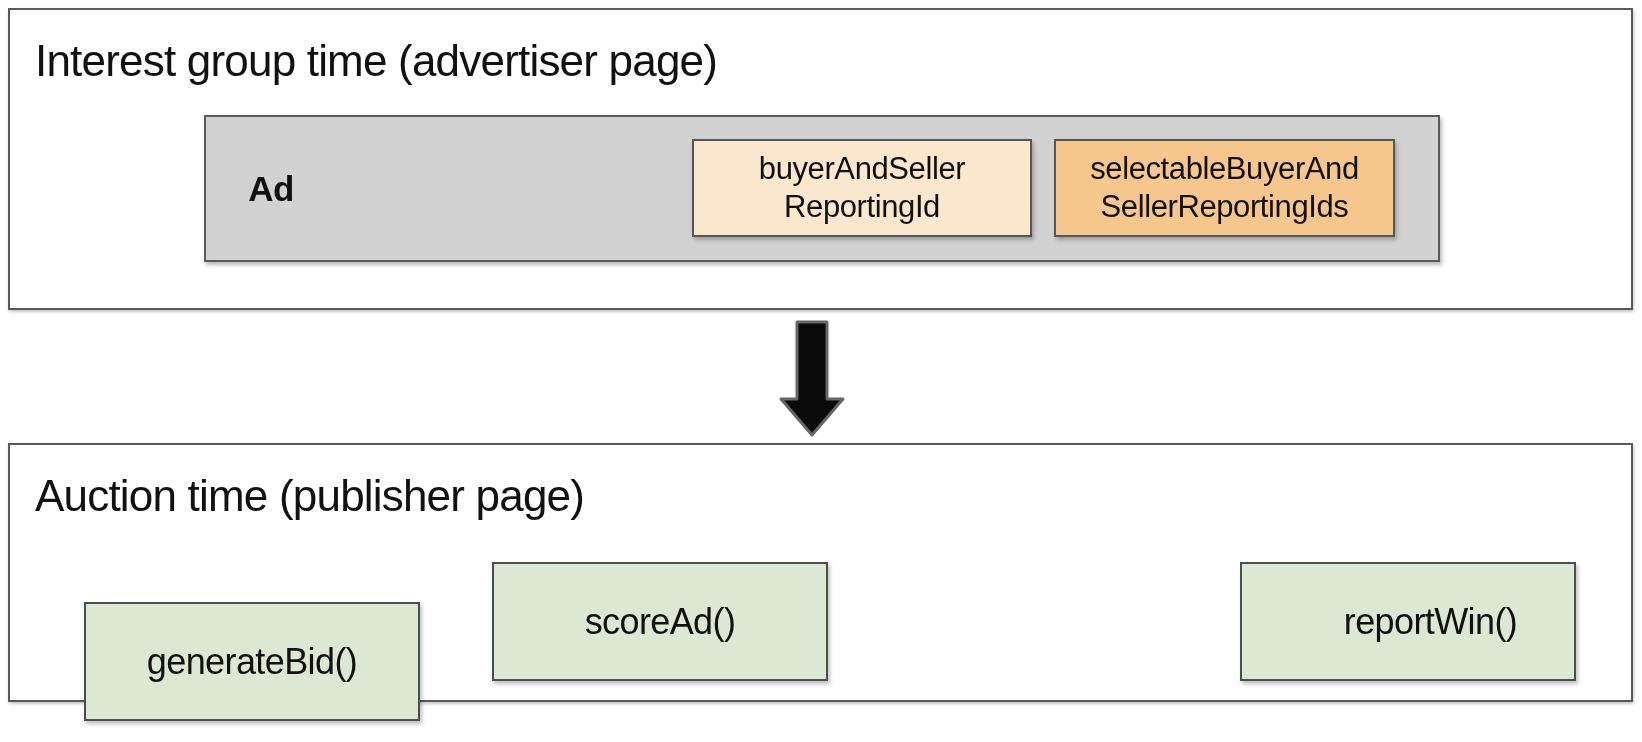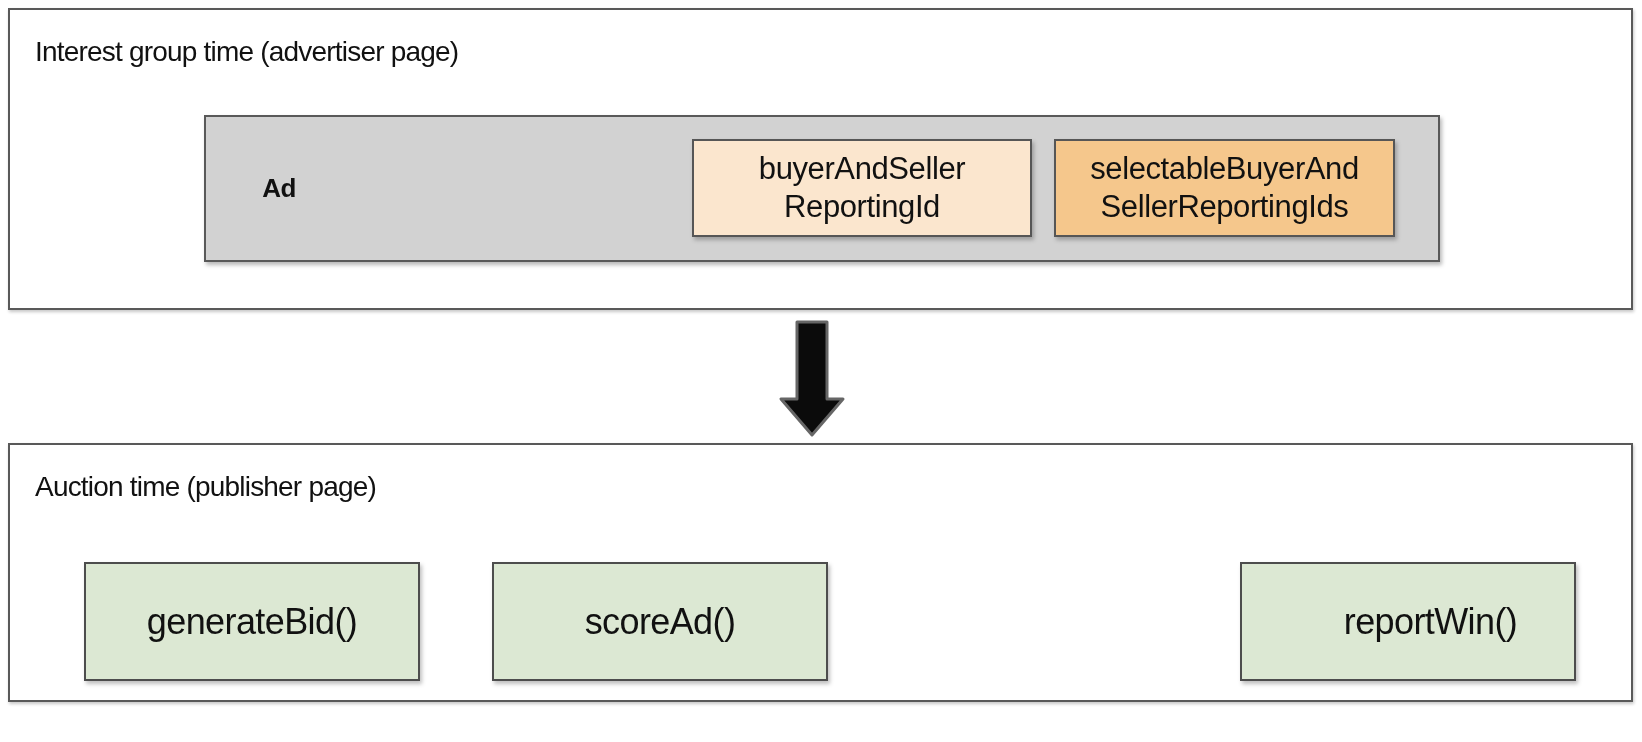--- a/index.html
+++ b/index.html
@@ -15,40 +15,40 @@
     position: absolute;
     background: #ffffff;
     border: 2px solid #595959;
     box-shadow: 1px 2px 3px rgba(0,0,0,0.22);
   }
   #interest-group-panel { left: 8px; top: 8px; width: 1625px; height: 302px; }
   #auction-panel        { left: 8px; top: 443px; width: 1625px; height: 259px; }
   .panel-title {
     position: absolute;
     left: 25px; top: 27px;
-    font-size: 28px;
+    font-size: 44px;
     letter-spacing: -0.8px;
     line-height: 1.1;
     color: #111111;
     white-space: nowrap;
   }
   #ad-container {
     position: absolute;
     left: 194px; top: 105px;
     width: 1236px; height: 147px;
     background: #d2d2d2;
     border: 2px solid #595959;
     box-shadow: 2px 3px 4px rgba(0,0,0,0.28);
   }
   .ad-label {
     position: absolute;
-    left: 8px; top: 0;
+    left: 0; top: 0;
     width: 130px; height: 100%;
     display: flex; align-items: center; justify-content: center;
-    font-size: 26px;
+    font-size: 35px;
     font-weight: bold;
     letter-spacing: -0.5px;
   }
   .chip {
     position: absolute;
     top: 22px; height: 98px;
     border: 2px solid #565656;
     display: flex; align-items: center; justify-content: center;
     text-align: center;
     font-size: 31px;
@@ -71,21 +71,21 @@
     position: absolute;
     top: 117px; height: 119px;
     width: 336px;
     background: #dce8d3;
     border: 2px solid #4d4d4d;
     display: flex; align-items: center; justify-content: center;
     font-size: 36px;
     letter-spacing: -0.6px;
     box-shadow: 2px 3px 4px rgba(0,0,0,0.25);
   }
-  #fn-0 { left: 74px; }
+  #fn-0 { left: 74px; margin-top: 40px; }
   #fn-1 { left: 468px; margin-left: 14px; }
   #fn-2 { left: 841px; }
   #fn-3 { left: 1230px; padding-left: 45px; }
 </style>
 </head>
 <body>
 
 <div class="panel" id="interest-group-panel">
   <div class="panel-title">Interest group time (advertiser page)</div>
 

